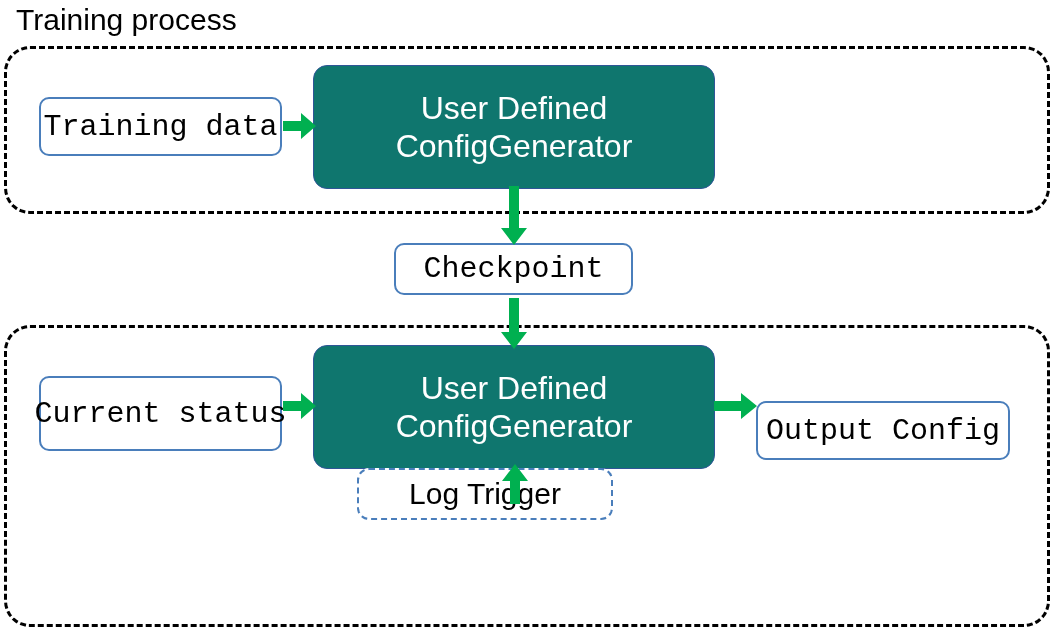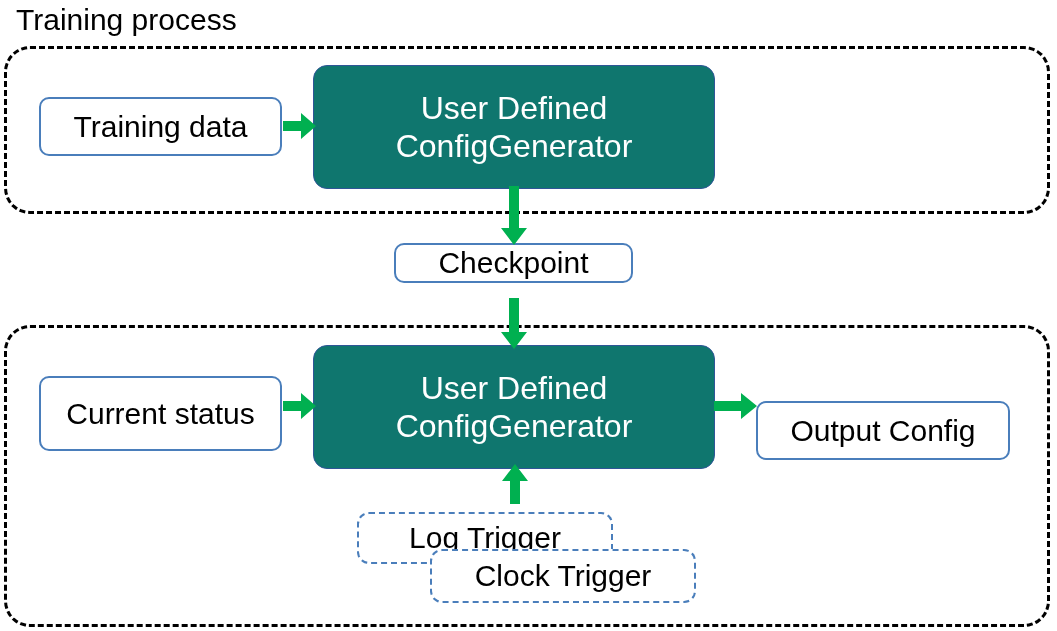--- a/index.html
+++ b/index.html
@@ -61,42 +61,43 @@
     background: #ffffff;
     border: 2px solid #4a7ebb;
     border-radius: 10px;
     display: flex;
     align-items: center;
     justify-content: center;
     color: #000000;
     font-size: 30px;
     line-height: 34px;
     white-space: nowrap;
+    font-family: Liberation Mono, monospace;
   }
   #box-training-data { left: 39px; top: 97px;  width: 243px; height: 59px; }
-  #box-checkpoint    { left: 394px; top: 243px; width: 239px; height: 40px; }
+  #box-checkpoint    { left: 394px; top: 243px; width: 239px; height: 52px; }
   #box-current-status{ left: 39px; top: 376px; width: 243px; height: 75px; }
   #box-output-config { left: 756px; top: 376px; width: 254px; height: 59px; margin-top: 25px; }
 
   
   .trigger-box {
     position: absolute;
     box-sizing: border-box;
     background: #ffffff;
     border: 2px dashed #4a7ebb;
     border-radius: 12px;
     display: flex;
     align-items: center;
     justify-content: center;
     color: #000000;
     font-size: 30px;
     line-height: 34px;
     white-space: nowrap;
   }
-  #box-log-trigger   { left: 357px; top: 512px; width: 256px; height: 52px; z-index: 3; }
+  #box-log-trigger   { left: 357px; top: 468px; width: 256px; height: 52px; z-index: 3; }
   #box-clock-trigger { left: 430px; top: 549px; width: 266px; height: 54px; z-index: 4; }
 
   
   .blue-box {
     position: absolute;
     box-sizing: border-box;
     background: #0f766e;
     border: 1px solid #2f5597;
     border-radius: 14px;
     display: flex;
@@ -180,15 +181,14 @@
   <div class="plain-box" id="box-output-config">Output Config</div>
 
   <div class="arrow" id="arrow-trigger-to-generator" style="left:499px; top:464px;">
     <svg width="32" height="40" viewBox="0 0 32 40">
       <path d="M16 0 L29 17 H21 V40 H11 V17 H3 Z" fill="#00B050"></path>
     </svg>
   </div>
 
   <div class="trigger-box" id="box-log-trigger">Log Trigger</div>
 
-  <div class="trigger-box" id="box-clock-trigger">Clock Trigger</div>
 
 </div>
 
 </body></html>

